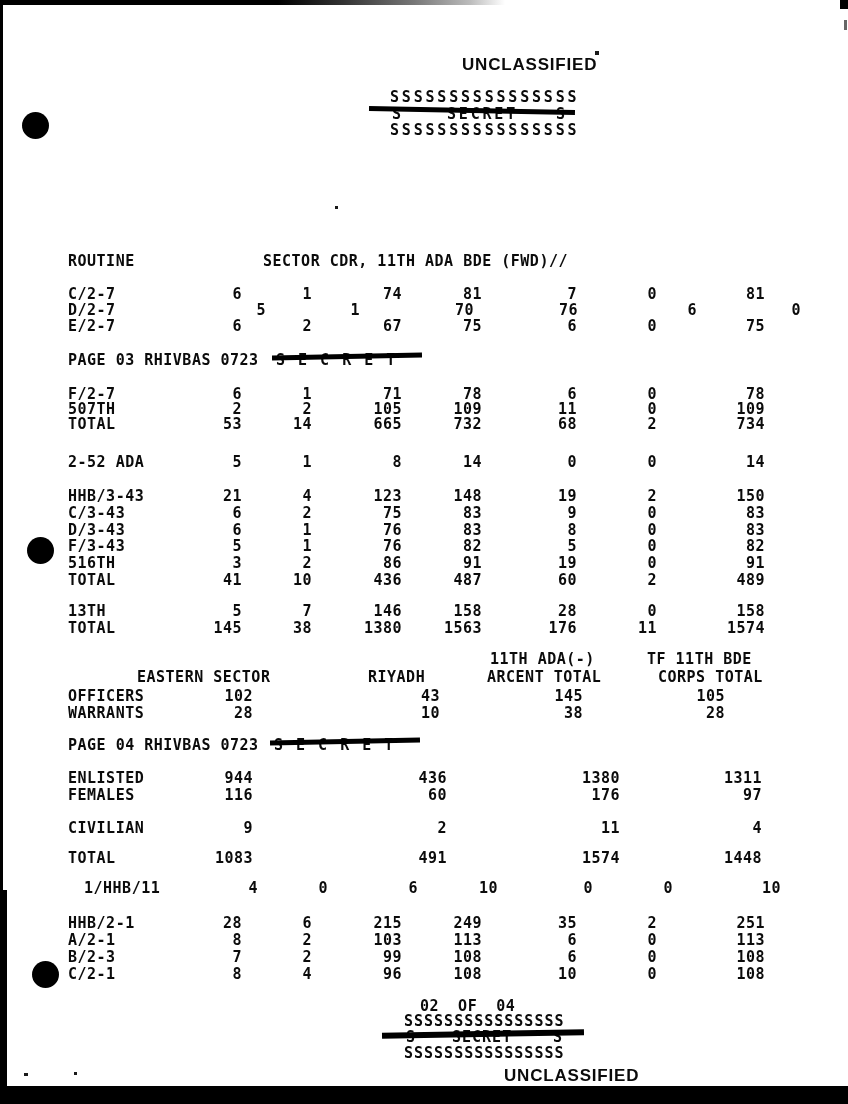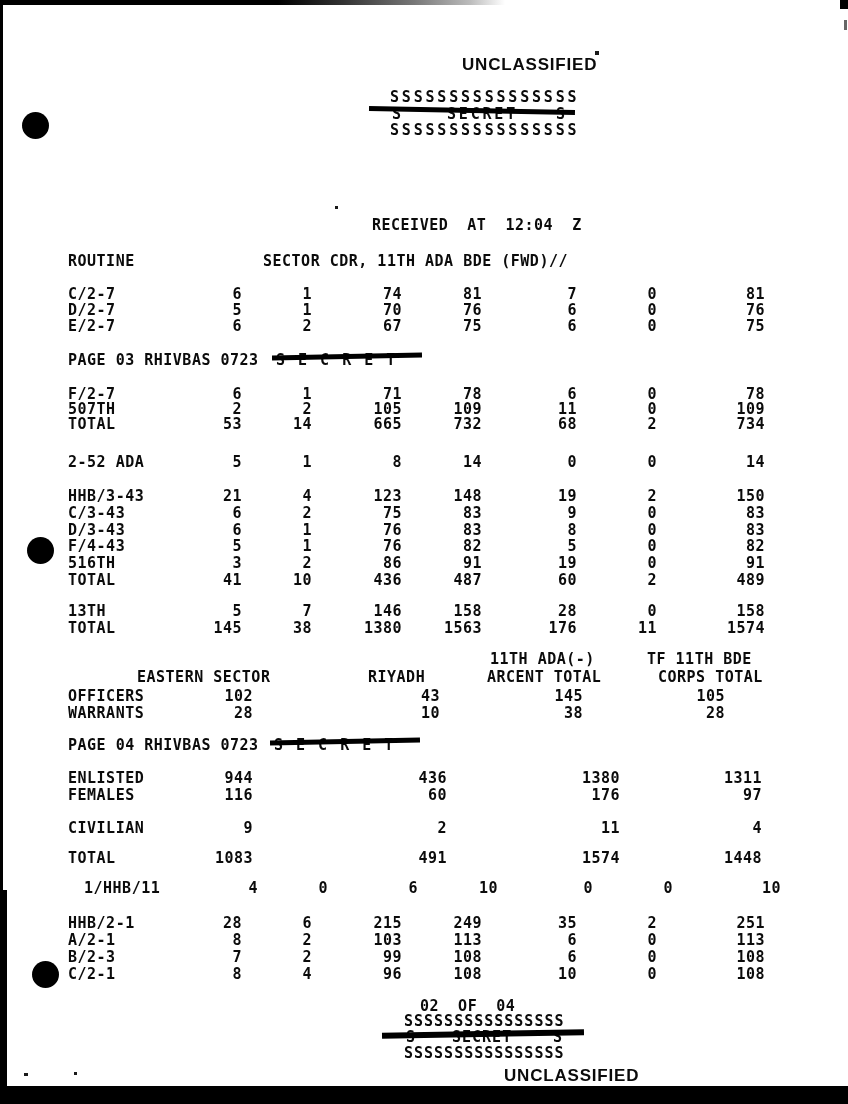--- a/index.html
+++ b/index.html
@@ -47,36 +47,35 @@
 
   <div class="abs sans" style="left:462px;top:55px;">UNCLASSIFIED</div>
 
   <div class="abs sbt" style="left:390px;top:88px;">SSSSSSSSSSSSSSSS</div>
   <div class="abs sbt" style="left:392px;top:105px;">S</div>
   <div class="abs sbt" style="left:447px;top:105px;">SECRET</div>
   <div class="abs sbt" style="left:556px;top:105px;">S</div>
   <div class="strike" style="left:369px;top:108px;width:206px;height:5px;transform:rotate(1.1deg);"></div>
   <div class="abs sbt" style="left:390px;top:121px;">SSSSSSSSSSSSSSSS</div>
 
-  <div class="abs" style="left:372px;top:216px;">RECEIVED  AT  12:04  Z</div>
 
   <div class="abs" style="left:68px;top:252px;">ROUTINE</div>
   <div class="abs" style="left:263px;top:252px;">SECTOR CDR, 11TH ADA BDE (FWD)//</div>
 
   <div class="r8" style="top:285px;">
       <span>C/2-7</span>
       <span class="n">6</span>
       <span class="n">1</span>
       <span class="n">74</span>
       <span class="n">81</span>
       <span class="n">7</span>
       <span class="n">0</span>
       <span class="n">81</span>
     </div>
-  <div class="r8" style="top:301px;">
+  <div class="r8" style="top:301px;gap:24px;">
       <span>D/2-7</span>
       <span class="n">5</span>
       <span class="n">1</span>
       <span class="n">70</span>
       <span class="n">76</span>
       <span class="n">6</span>
       <span class="n">0</span>
       <span class="n">76</span>
     </div>
   <div class="r8" style="top:317px;">
@@ -160,21 +159,21 @@
       <span>D/3-43</span>
       <span class="n">6</span>
       <span class="n">1</span>
       <span class="n">76</span>
       <span class="n">83</span>
       <span class="n">8</span>
       <span class="n">0</span>
       <span class="n">83</span>
     </div>
   <div class="r8" style="top:537px;">
-      <span>F/4-43</span>
+      <span>F/3-43</span>
       <span class="n">5</span>
       <span class="n">1</span>
       <span class="n">76</span>
       <span class="n">82</span>
       <span class="n">5</span>
       <span class="n">0</span>
       <span class="n">82</span>
     </div>
   <div class="r8" style="top:554px;">
       <span>516TH</span>

